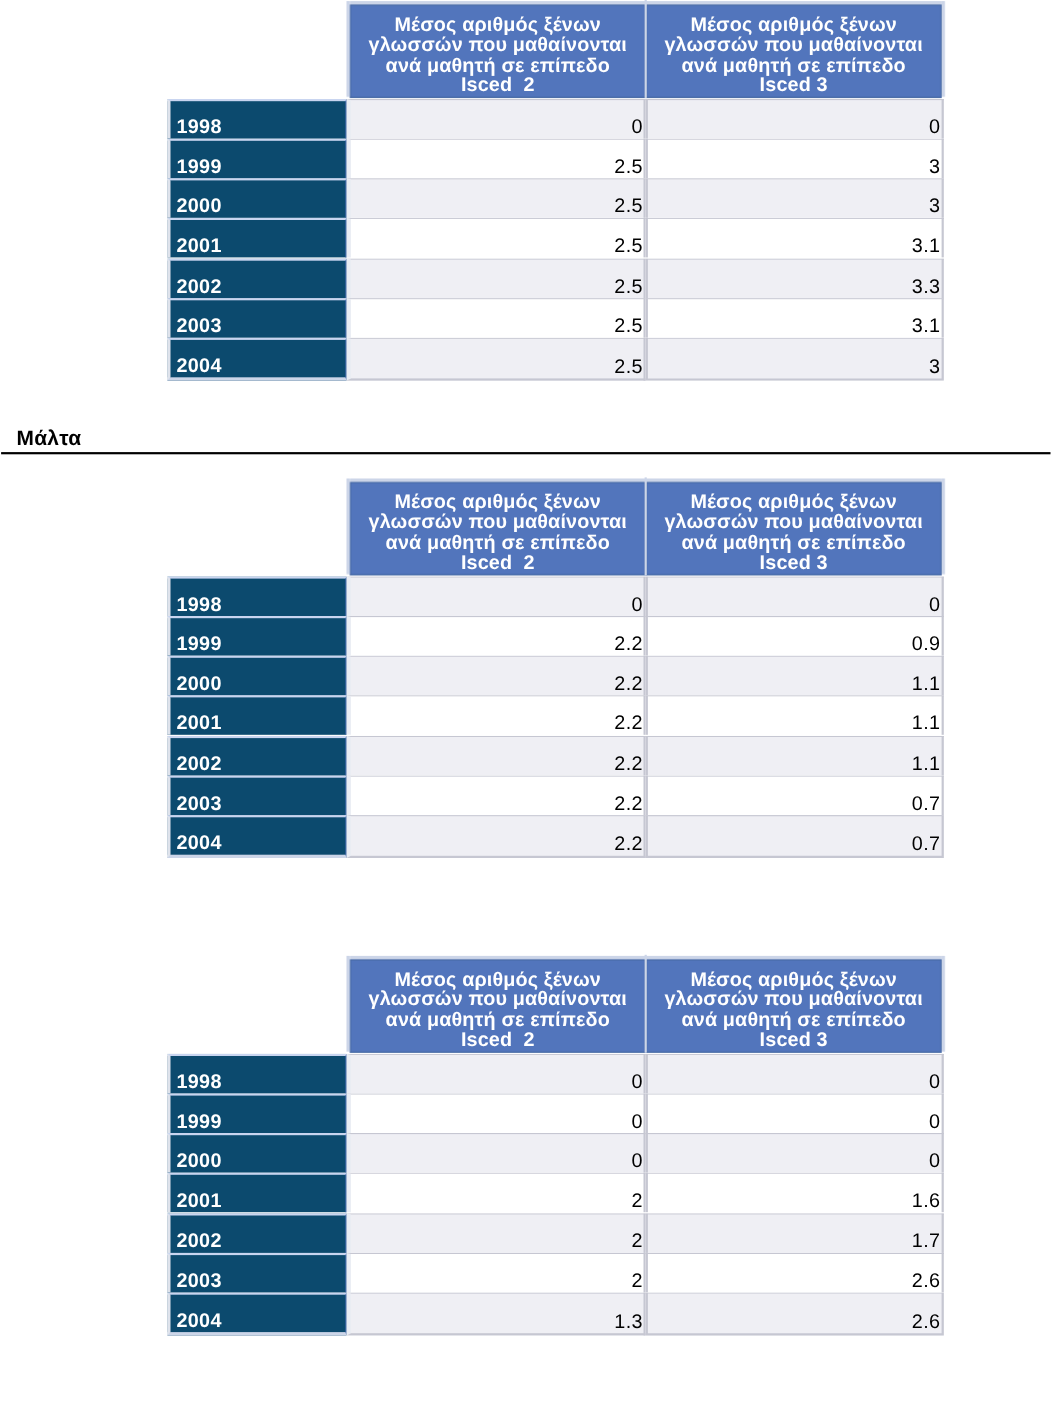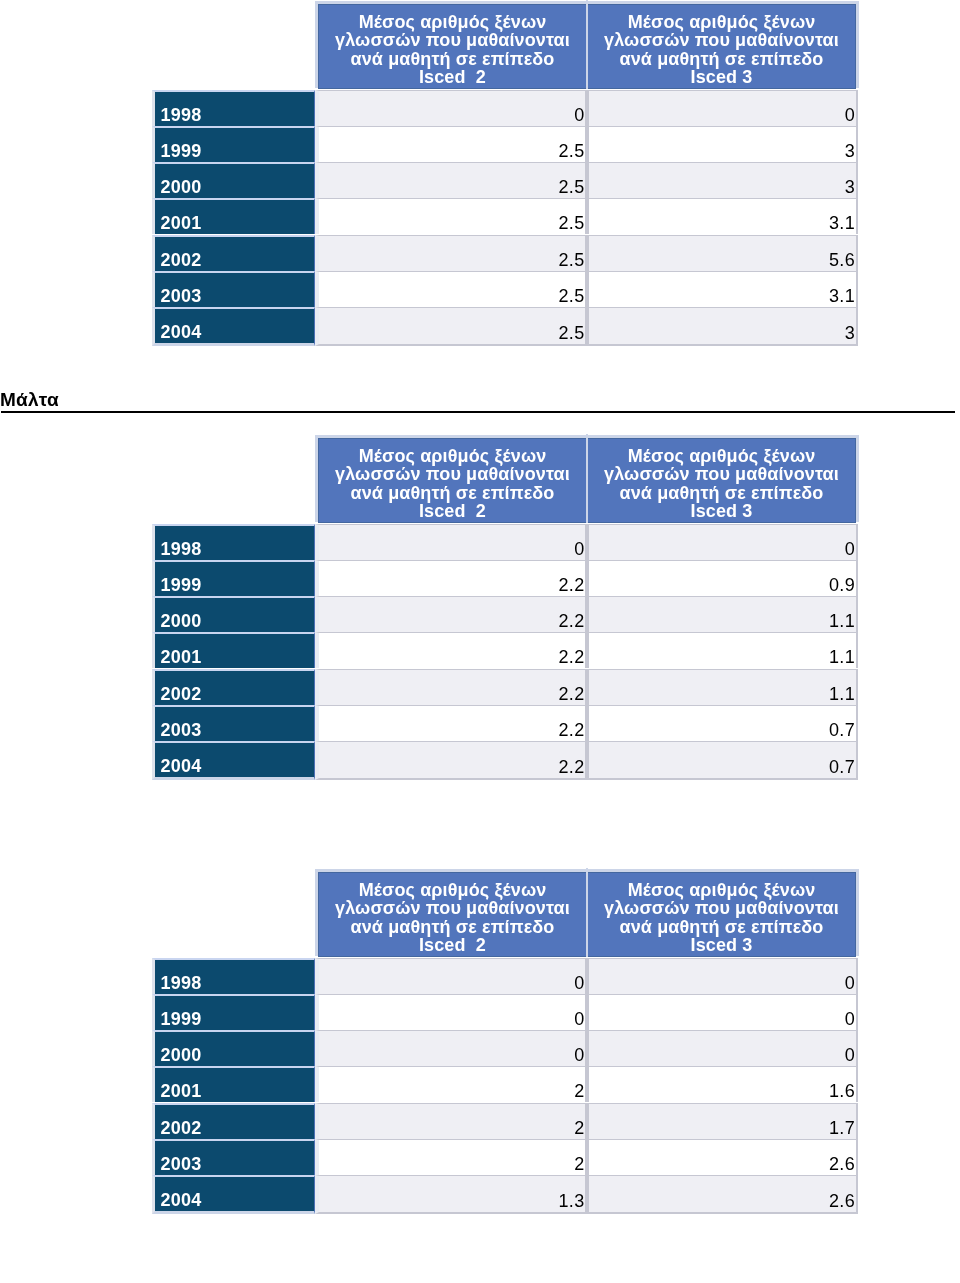--- a/index.html
+++ b/index.html
@@ -6,21 +6,21 @@
   html,body{margin:0;padding:0;background:#fff;}
   body{width:960px;height:1283px;background:#fff;
        font-family:"Liberation Sans",sans-serif;}
   .page{position:relative;width:960px;height:1283px;overflow:hidden;background:#fff;}
   
   .sect-head,.hdr-row,.hcell,.hline,.tbl td{will-change:transform;}
 
   
   .sect-head{position:absolute;left:0;width:957px;}
   .sect-head .name{font-size:19px;font-weight:bold;color:#000;
-      line-height:19px;padding-left:0;letter-spacing:.25px;white-space:nowrap;}
+      line-height:19px;padding-left:15px;letter-spacing:.25px;white-space:nowrap;}
   .sect-head .rule{position:absolute;left:1px;top:20.5px;width:954px;height:2px;
       background:#000;}
   .sh1{top:389.8px;}
   .sh2{top:823.8px;}
   .sh2 .rule{top:19.8px;}
   .sh3{top:1256.3px;}
   .sh3 .rule{top:22px;}
 
   
   .hdr-row{position:absolute;left:317.5px;height:85px;display:flex;}
@@ -117,21 +117,21 @@
         <td class="vcell alt">3</td>
       </tr>
       <tr class="trow">
         <td class="ycell">2001</td>
         <td class="vcell first wht">2.5</td>
         <td class="vcell wht">3.1</td>
       </tr>
       <tr class="trow">
         <td class="ycell">2002</td>
         <td class="vcell first alt">2.5</td>
-        <td class="vcell alt">5.6</td>
+        <td class="vcell alt">3.3</td>
       </tr>
       <tr class="trow">
         <td class="ycell">2003</td>
         <td class="vcell first wht">2.5</td>
         <td class="vcell wht">3.1</td>
       </tr>
       <tr class="trow lastrow">
         <td class="ycell">2004</td>
         <td class="vcell first alt">2.5</td>
         <td class="vcell alt">3</td>

